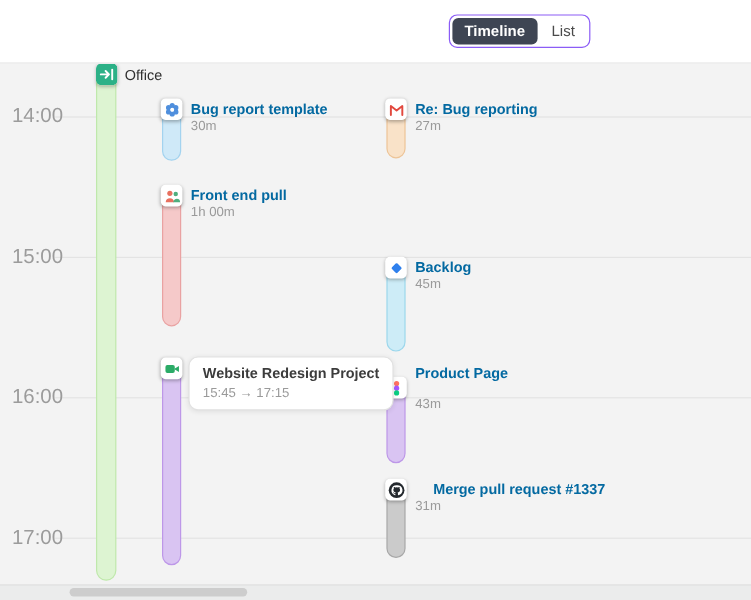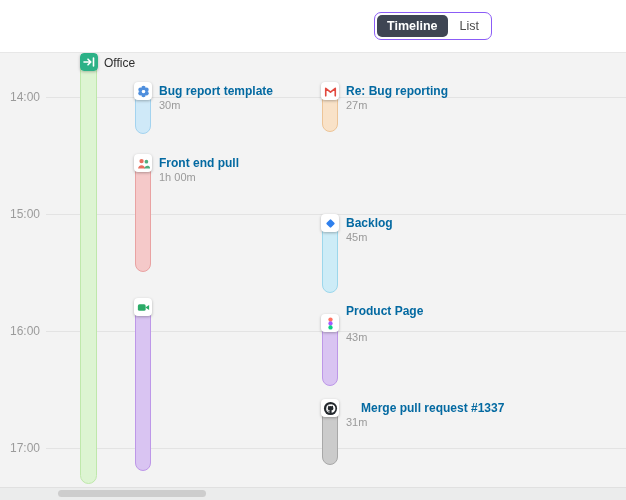--- a/index.html
+++ b/index.html
@@ -28,21 +28,21 @@
   .toggle-btn{
     font-family:inherit;font-size:12.5px;padding:4px 10px;border:none;
     border-radius:5px;background:transparent;color:#4a4a4a;cursor:pointer;white-space:nowrap;
   }
   .toggle-btn.active{background:#3e4553;color:#fff;font-weight:bold;}
   
   .canvas{position:absolute;top:53px;left:0;right:0;bottom:0;background:#f3f3f3;}
   .gridline{position:absolute;left:46px;right:0;height:1px;background:#e3e3e3;}
   .axis-label{
     position:absolute;left:10px;transform:translateY(-50%);
-    font-size:12px;color:#9b9b9b;
+    font-size:17px;color:#9b9b9b;
   }
   .pill{
     position:absolute;width:16px;border-radius:9px;
     border:1px solid transparent;box-sizing:border-box;z-index:2;
   }
   .event-icon{
     position:absolute;width:18px;height:18px;background:#fff;border-radius:4px;
     box-shadow:0 1px 3px rgba(0,0,0,.28);
     display:flex;align-items:center;justify-content:center;z-index:4;
   }
@@ -126,20 +126,24 @@
     </div>
     <div class="event-title" style="left: 159px; top: 103px;">Front end pull</div>
     <div class="event-sub" style="left: 159px; top: 118px;">1h 00m</div>
     <div class="pill" style="left: 135px; top: 247px; height: 171px; width: 16px; border-radius: 8px; background: rgb(217, 196, 242); border-color: rgb(189, 151, 232);"></div>
     <div class="event-icon" style="left: 134px; top: 245px;">
       <svg width="13" height="13" viewBox="0 0 12 12">
         <rect x="0.8" y="3" width="7.2" height="6" rx="1.5" fill="#2bab67"></rect>
         <path d="M8 5.7 11.2 3.6v4.8L8 6.3z" fill="#2bab67"></path>
       </svg>
     </div>
+    <div class="event-card" style="left: 157px; top: 244px;">
+      <div class="card-title">Website Redesign Project</div>
+      <div class="card-range">15:45 → 17:15</div>
+    </div>
     <div class="pill" style="left: 322px; top: 31px; height: 48px; width: 16px; border-radius: 8px; background: rgb(249, 226, 200); border-color: rgb(237, 196, 151);"></div>
     <div class="event-icon" style="left: 321px; top: 29px;">
       <svg width="13" height="13" viewBox="0 0 12 12">
         <path d="M1.6 10V3.1L6 6.5l4.4-3.4V10" fill="none" stroke="#e2493f" stroke-width="1.5" stroke-linejoin="round" stroke-linecap="round"></path>
       </svg>
     </div>
     <div class="event-title" style="left: 346px; top: 31px;">Re: Bug reporting</div>
     <div class="event-sub" style="left: 346px; top: 46px;">27m</div>
     <div class="pill" style="left: 322px; top: 163px; height: 77px; width: 16px; border-radius: 8px; background: rgb(205, 236, 247); border-color: rgb(156, 215, 236);"></div>
     <div class="event-icon" style="left: 321px; top: 161px;">

